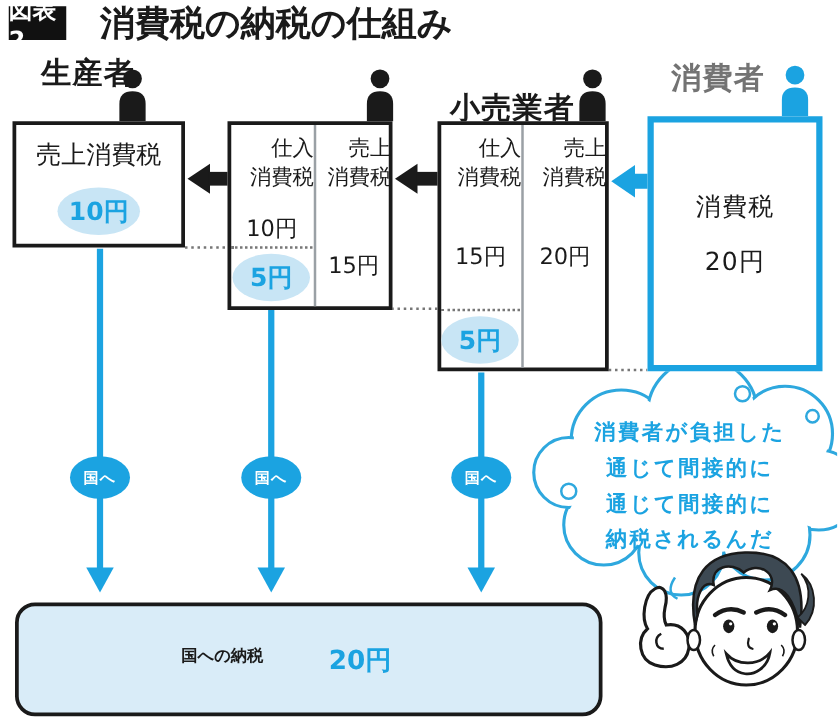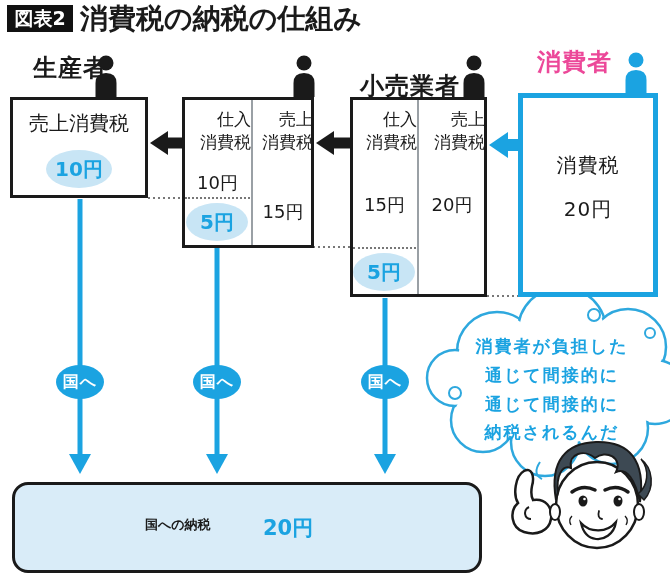--- a/index.html
+++ b/index.html
@@ -5,46 +5,46 @@
   html,body{margin:0;padding:0;background:#fff;}
   #canvas{
     position:relative;width:670px;height:582px;background:#fff;overflow:hidden;
     font-family:"DejaVu Sans","Liberation Sans",sans-serif;color:#1a1a1a;
   }
   .abs{position:absolute;}
   .badge{background:#111;color:#fff;font-weight:bold;font-size:19px;
          display:flex;align-items:center;justify-content:center;}
   .fig-title{font-weight:bold;font-size:28px;line-height:27px;}
   .actor{font-weight:bold;font-size:24px;line-height:30px;letter-spacing:1px;}
-  .actor.blue{color:#ec4899;}
+  .actor.blue{color:#737373;}
   .box{box-sizing:border-box;border:3px solid #1a1a1a;background:#fff;}
   .box.blue{border:5px solid #1ba3e1;}
   .cell-label{font-size:17px;line-height:1.35;text-align:right;white-space:pre-line;}
   .cell-value{font-size:18px;text-align:center;}
   .big-label{font-size:20px;text-align:center;}
   .pay-ellipse{background:#c8e5f5;border-radius:50%;display:flex;align-items:center;justify-content:center;}
   .pay-ellipse span{color:#1ba3e1;font-size:20px;font-weight:bold;}
   .dotted{border-top:2px dotted #777;height:0;}
   .divider{background:#9aa0a5;}
-  .nation-label{color:#fff;font-size:16px;font-weight:bold;display:flex;align-items:center;justify-content:center;letter-spacing:1px;}
+  .nation-label{color:#fff;font-size:12px;font-weight:bold;display:flex;align-items:center;justify-content:center;letter-spacing:1px;}
   .bottom-box{box-sizing:border-box;border:3px solid #1a1a1a;border-radius:16px;background:#d9ecf8;}
   .bottom-label{font-size:13px;font-weight:bold;}
   .bottom-value{font-size:21px;font-weight:bold;color:#1ba3e1;}
   .bubble-line{color:#1ba3e1;font-size:17px;font-weight:bold;letter-spacing:2px;text-align:center;line-height:24px;}
   .consumer-text{font-size:20px;text-align:center;letter-spacing:1px;}
 </style>
 </head>
 <body>
 
 <div id="canvas">
 
-  <div class="abs badge" style="left:7px;top:5px;width:66px;height:27px;">図表2</div>
+  <div class="abs badge" style="left:7px;top:5px;width:46px;height:27px;">図表2</div>
   <div class="abs fig-title" style="left:80px;top:5px;">消費税の納税の仕組み</div>
 
-  <div class="abs actor" style="left:33px;top:53px;">生産者</div>
+  <div class="abs actor" style="left:33px;top:43px;">生産者</div>
   <div class="abs actor" style="left:360px;top:47px;margin-top:24px;">小売業者</div>
   <div class="abs actor blue" style="left:537px;top:47px;">消費者</div>
 
   <svg class="abs" style="left:0;top:0;" width="670" height="582" viewBox="0 0 670 582">
 
     <g fill="#1a1a1a">
       <circle cx="106" cy="63" r="7.5"></circle>
       <path d="M95.5,97 L95.5,83 Q95.5,73 106,73 Q116.5,73 116.5,83 L116.5,97 Z"></path>
     </g>
     <g fill="#1a1a1a">

